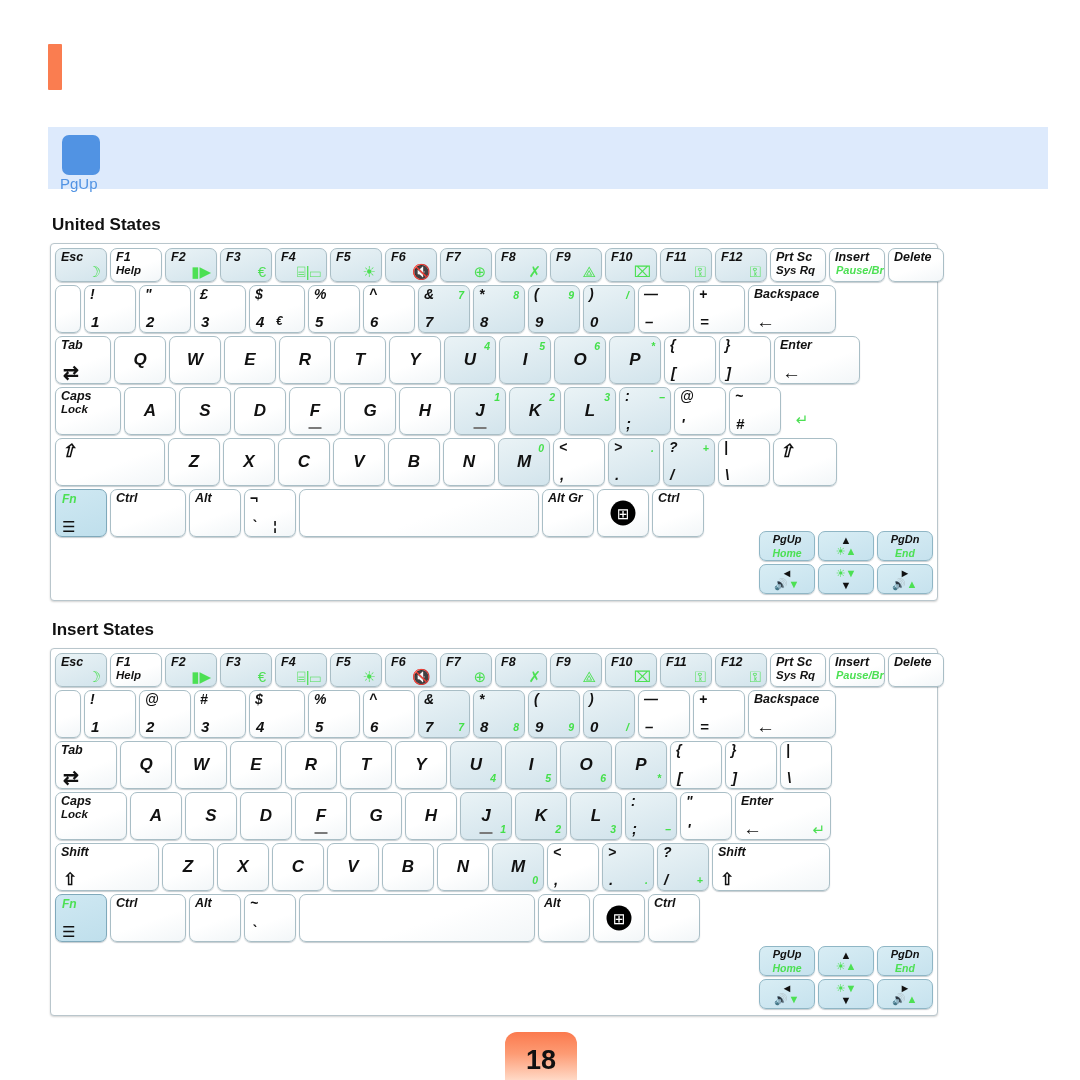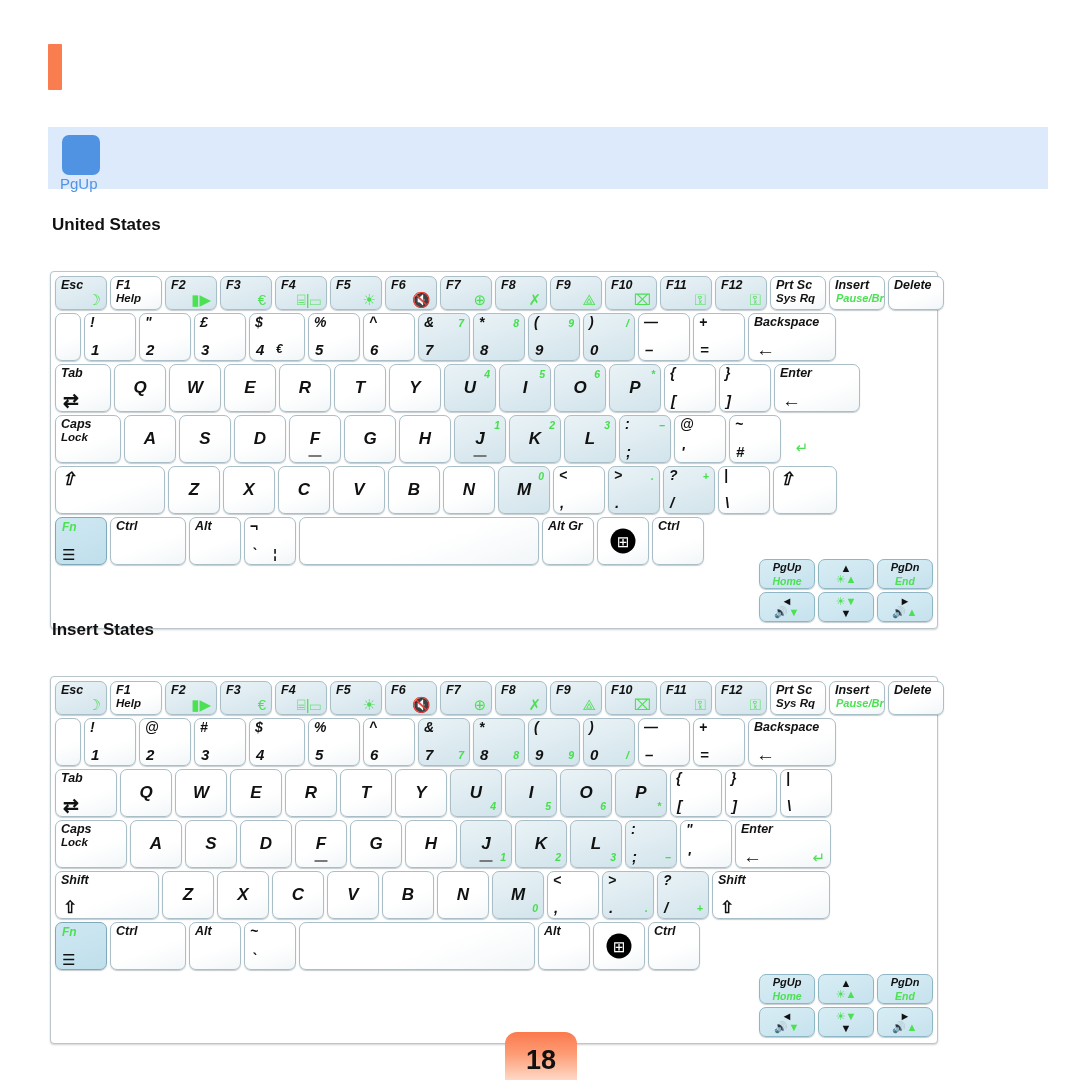--- a/index.html
+++ b/index.html
@@ -21,21 +21,21 @@
   .note-label{position:absolute;left:12px;top:48px;font-size:15px;color:#5193e3;font-weight:500;}
   .note-text{position:absolute;left:78px;top:20px;right:10px;font-size:14.5px;color:#1a1a1a;line-height:18px;}
 
   
   .sec-title{position:absolute;left:52px;font-size:17px;font-weight:bold;color:#111;}
   #uk-title{top:215px;}
   #us-title{top:620px;}
 
   
   .kbd{position:absolute;left:50px;background:#ffffff;border:1px solid #b9c6cc;border-radius:4px;
-       box-shadow:0 1px 2px rgba(0,0,0,0.18);padding:4px 4px 4px 4px;box-sizing:border-box;margin-top:28px;}
+       box-shadow:0 1px 2px rgba(0,0,0,0.18);padding:4px 4px 4px 4px;box-sizing:border-box;}
   #kbd-uk{top:243px;width:888px;height:358px;}
   #kbd-us{top:648px;width:888px;height:368px;}
 
   .krow{display:flex;align-items:flex-start;gap:3px;margin-bottom:3px;position:relative;}
 
   .key{
     position:relative;box-sizing:border-box;
     border:1px solid #a9bec6;border-radius:7px;
     background:linear-gradient(160deg,#ffffff 0%,#ffffff 55%,#f2f6f8 100%);
     height:38px;width:44px;flex:none;

